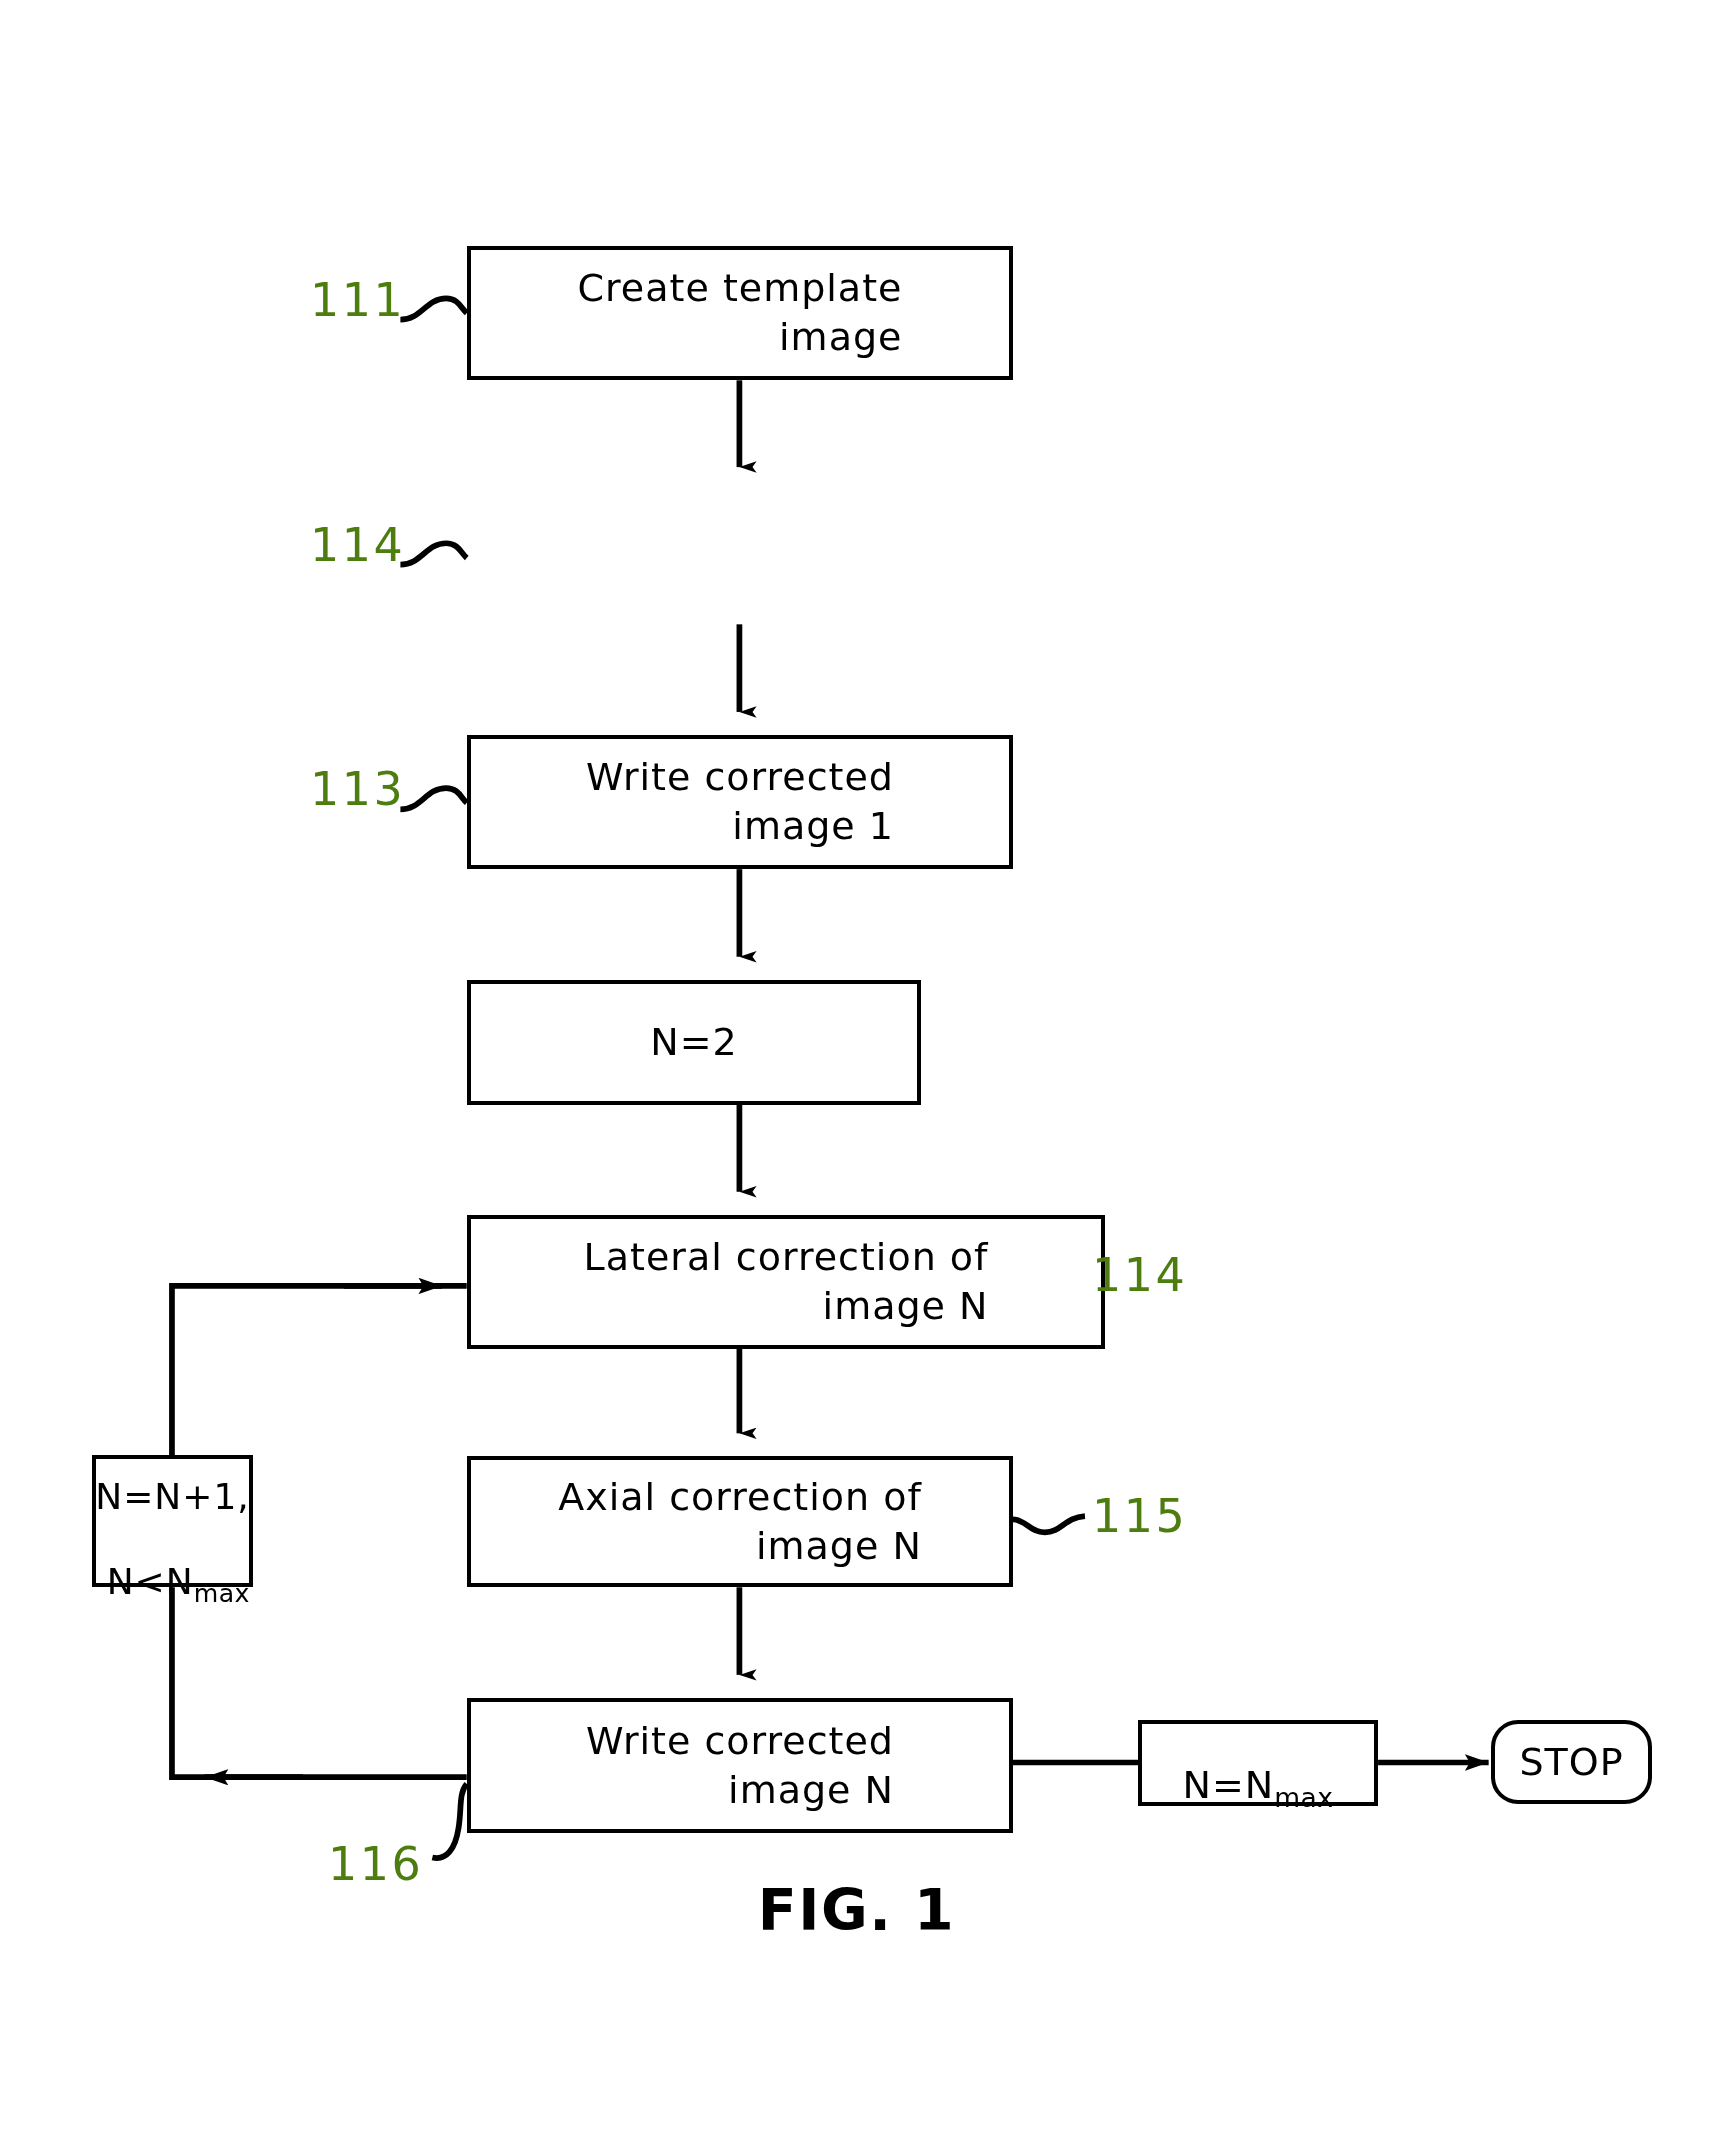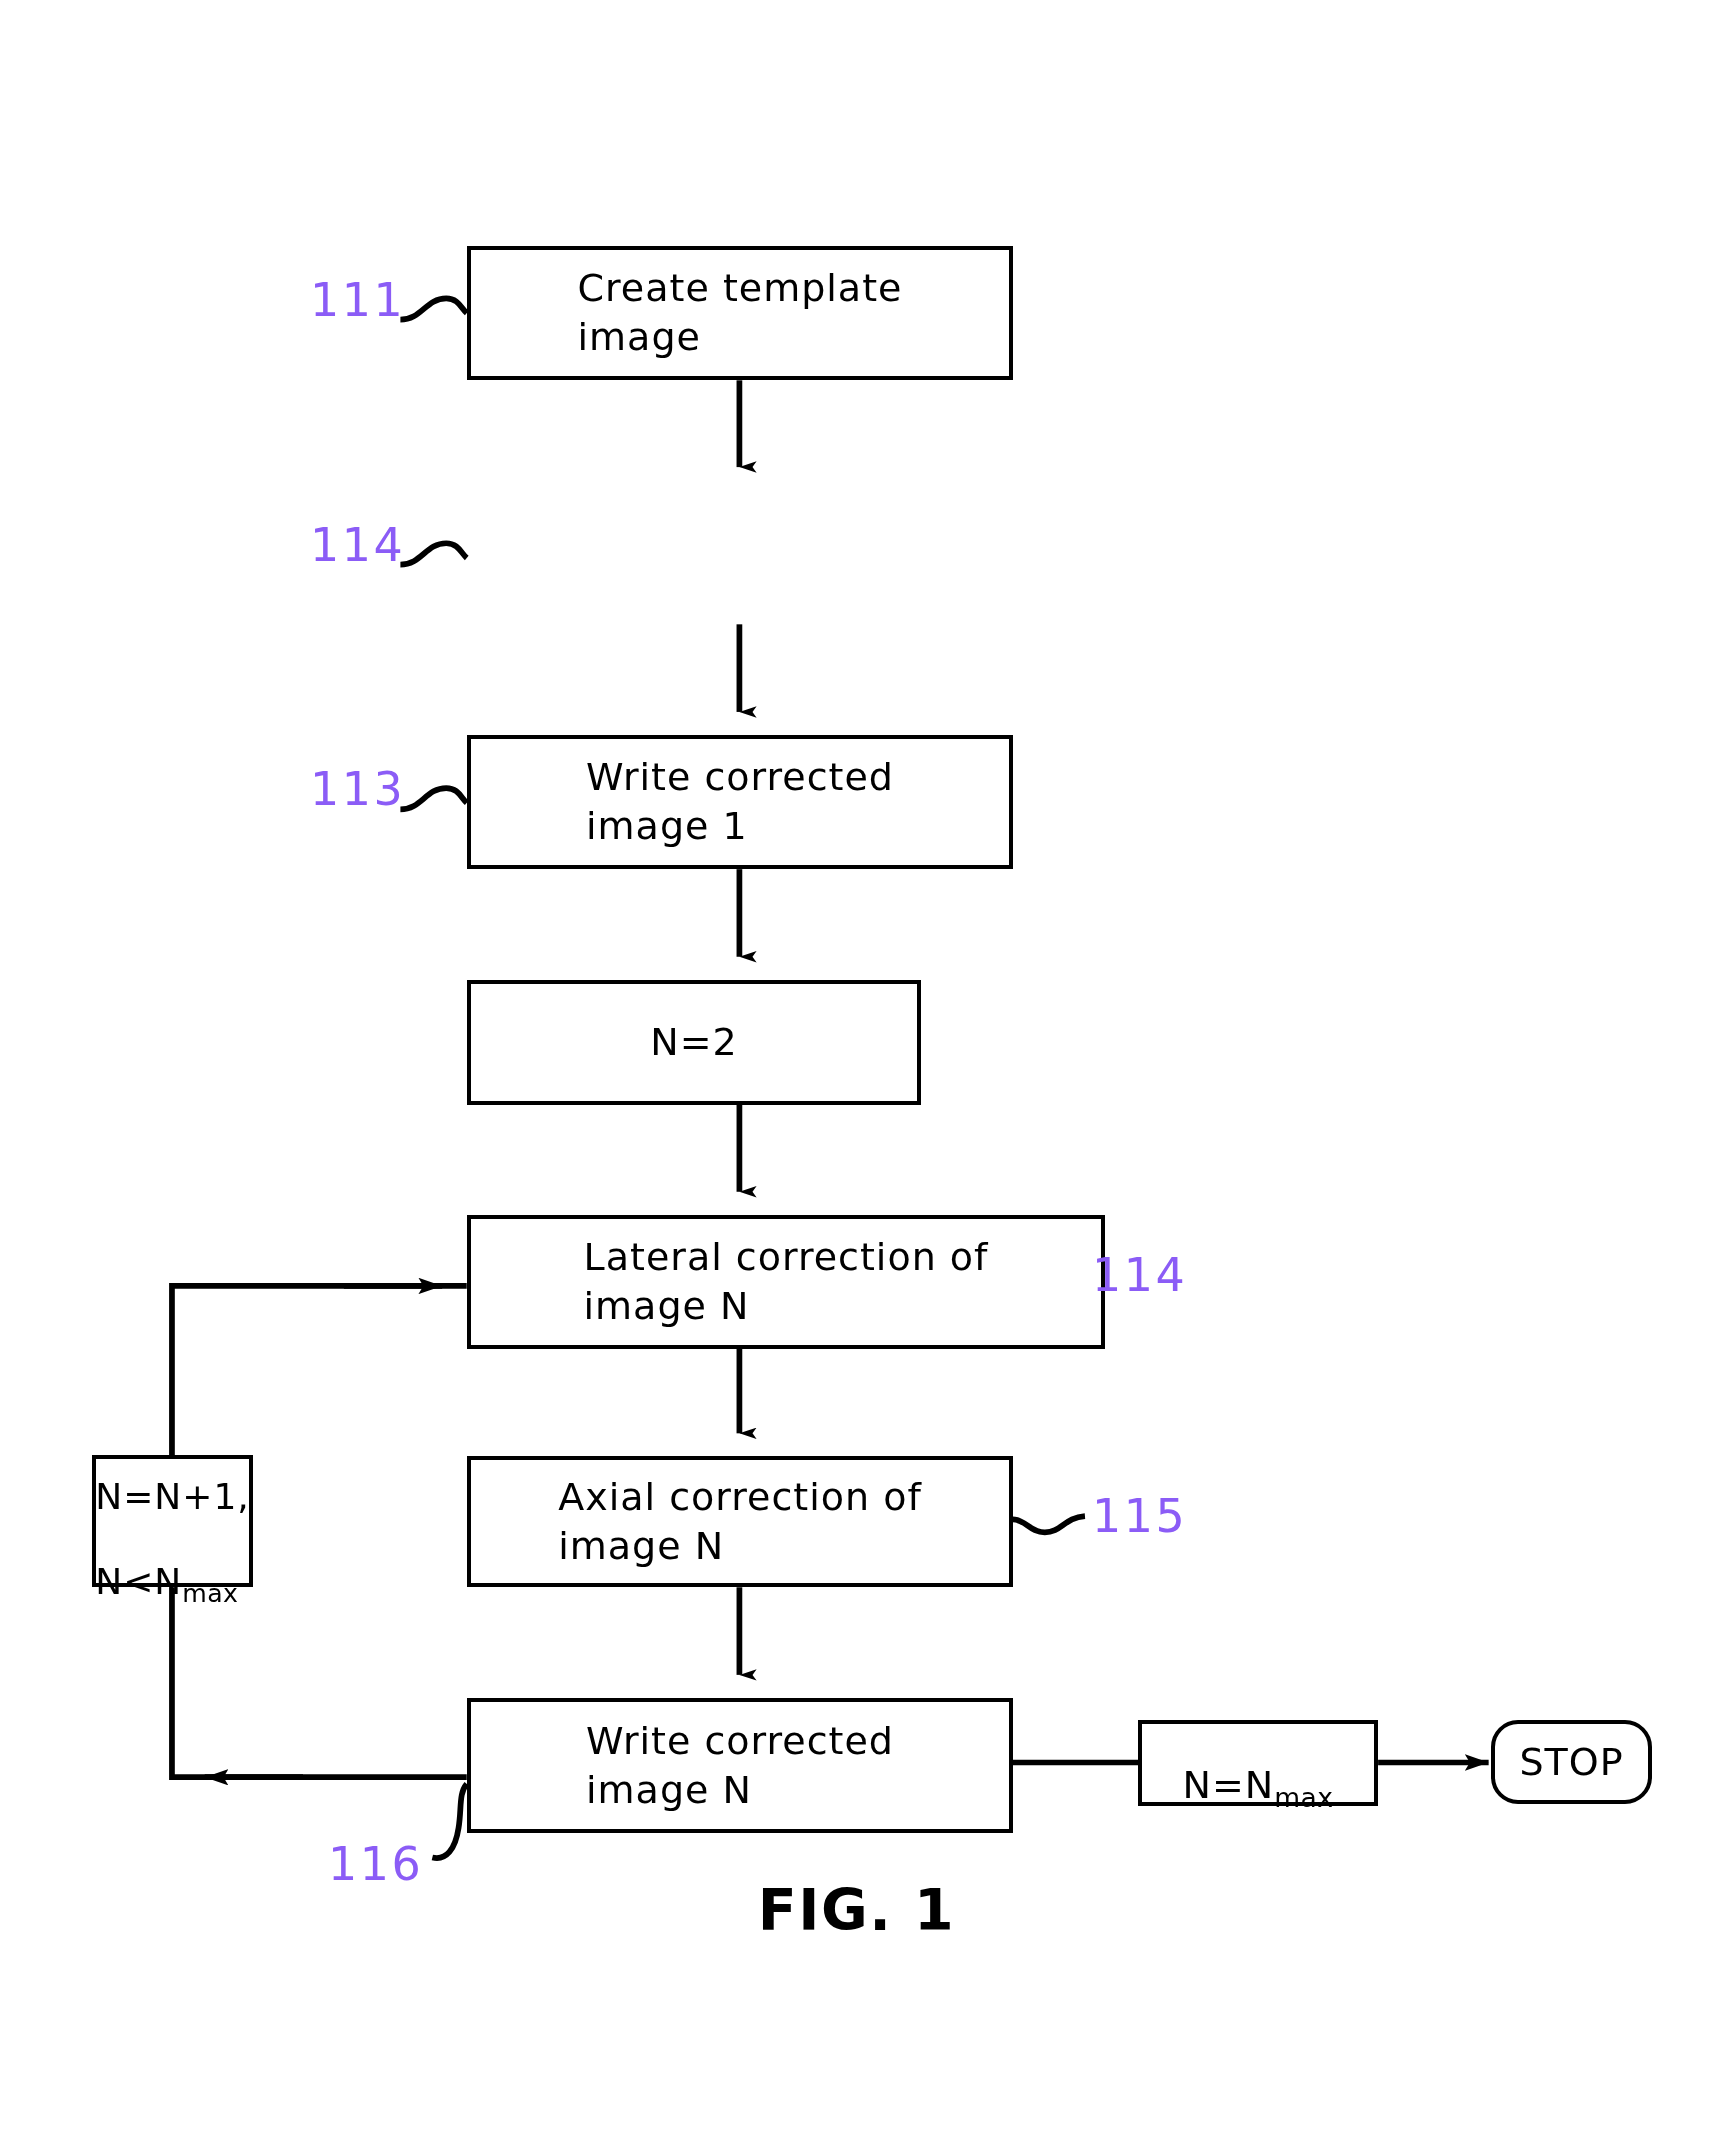--- a/index.html
+++ b/index.html
@@ -28,21 +28,21 @@
   }
 
   
   .box {
     position: absolute;
     border: 4.9px solid #000000;
     background: #ffffff;
     display: flex;
     align-items: center;
     justify-content: center;
-    text-align: left;
+    text-align: right;
     color: #000000;
     font-family: "DejaVu Sans", sans-serif;
     font-size: 38px;
     line-height: 1.28;
     letter-spacing: 1px;
     z-index: 3;
   }
   .box .lbl { display: block; white-space: pre-line; }
 
   
@@ -56,21 +56,21 @@
 
   
   #box-increment       { left: 92px;  top: 1455px; width: 161px; height: 132px;
                          font-size: 36px; line-height: 1.18; }
   #box-n-equals-nmax   { left: 1138px; top: 1720px; width: 240px; height: 86px; }
   #box-stop            { left: 1491px; top: 1720px; width: 161px; height: 84px; border-radius: 27px; }
 
   
   .ref {
     position: absolute;
-    color: #8b5cf6;
+    color: #4d7c0f;
     font-family: "DejaVu Sans", sans-serif;
     font-size: 46px;
     letter-spacing: 2.5px;
     white-space: nowrap;
     z-index: 4;
   }
   #ref-111 { left: 310px;  top: 273px; }
   #ref-114a{ left: 310px;  top: 518px; }
   #ref-113 { left: 310px;  top: 762px; }
   #ref-114b{ left: 1092px; top: 1248px; }

